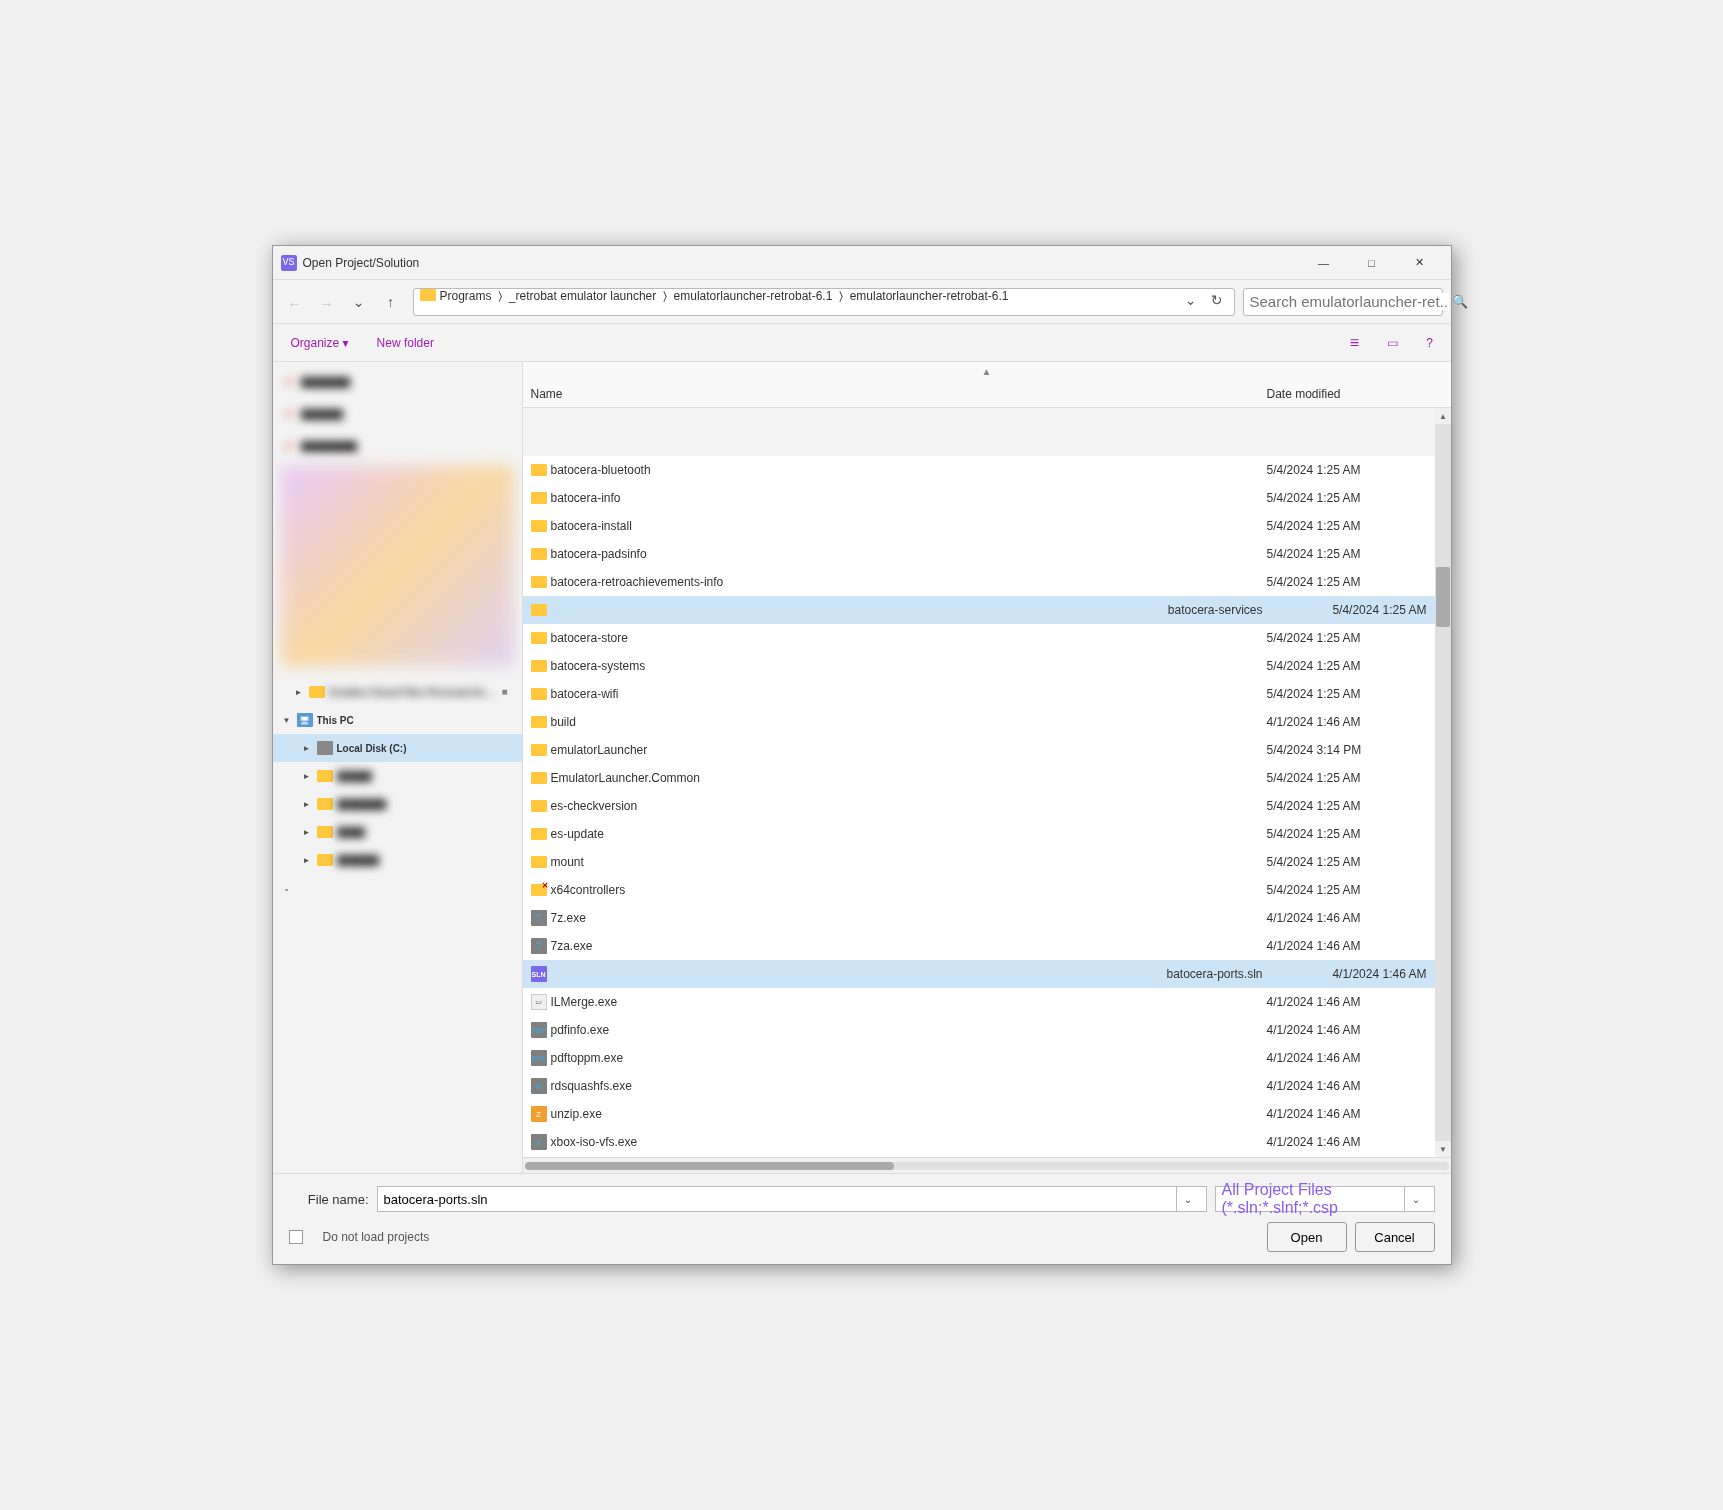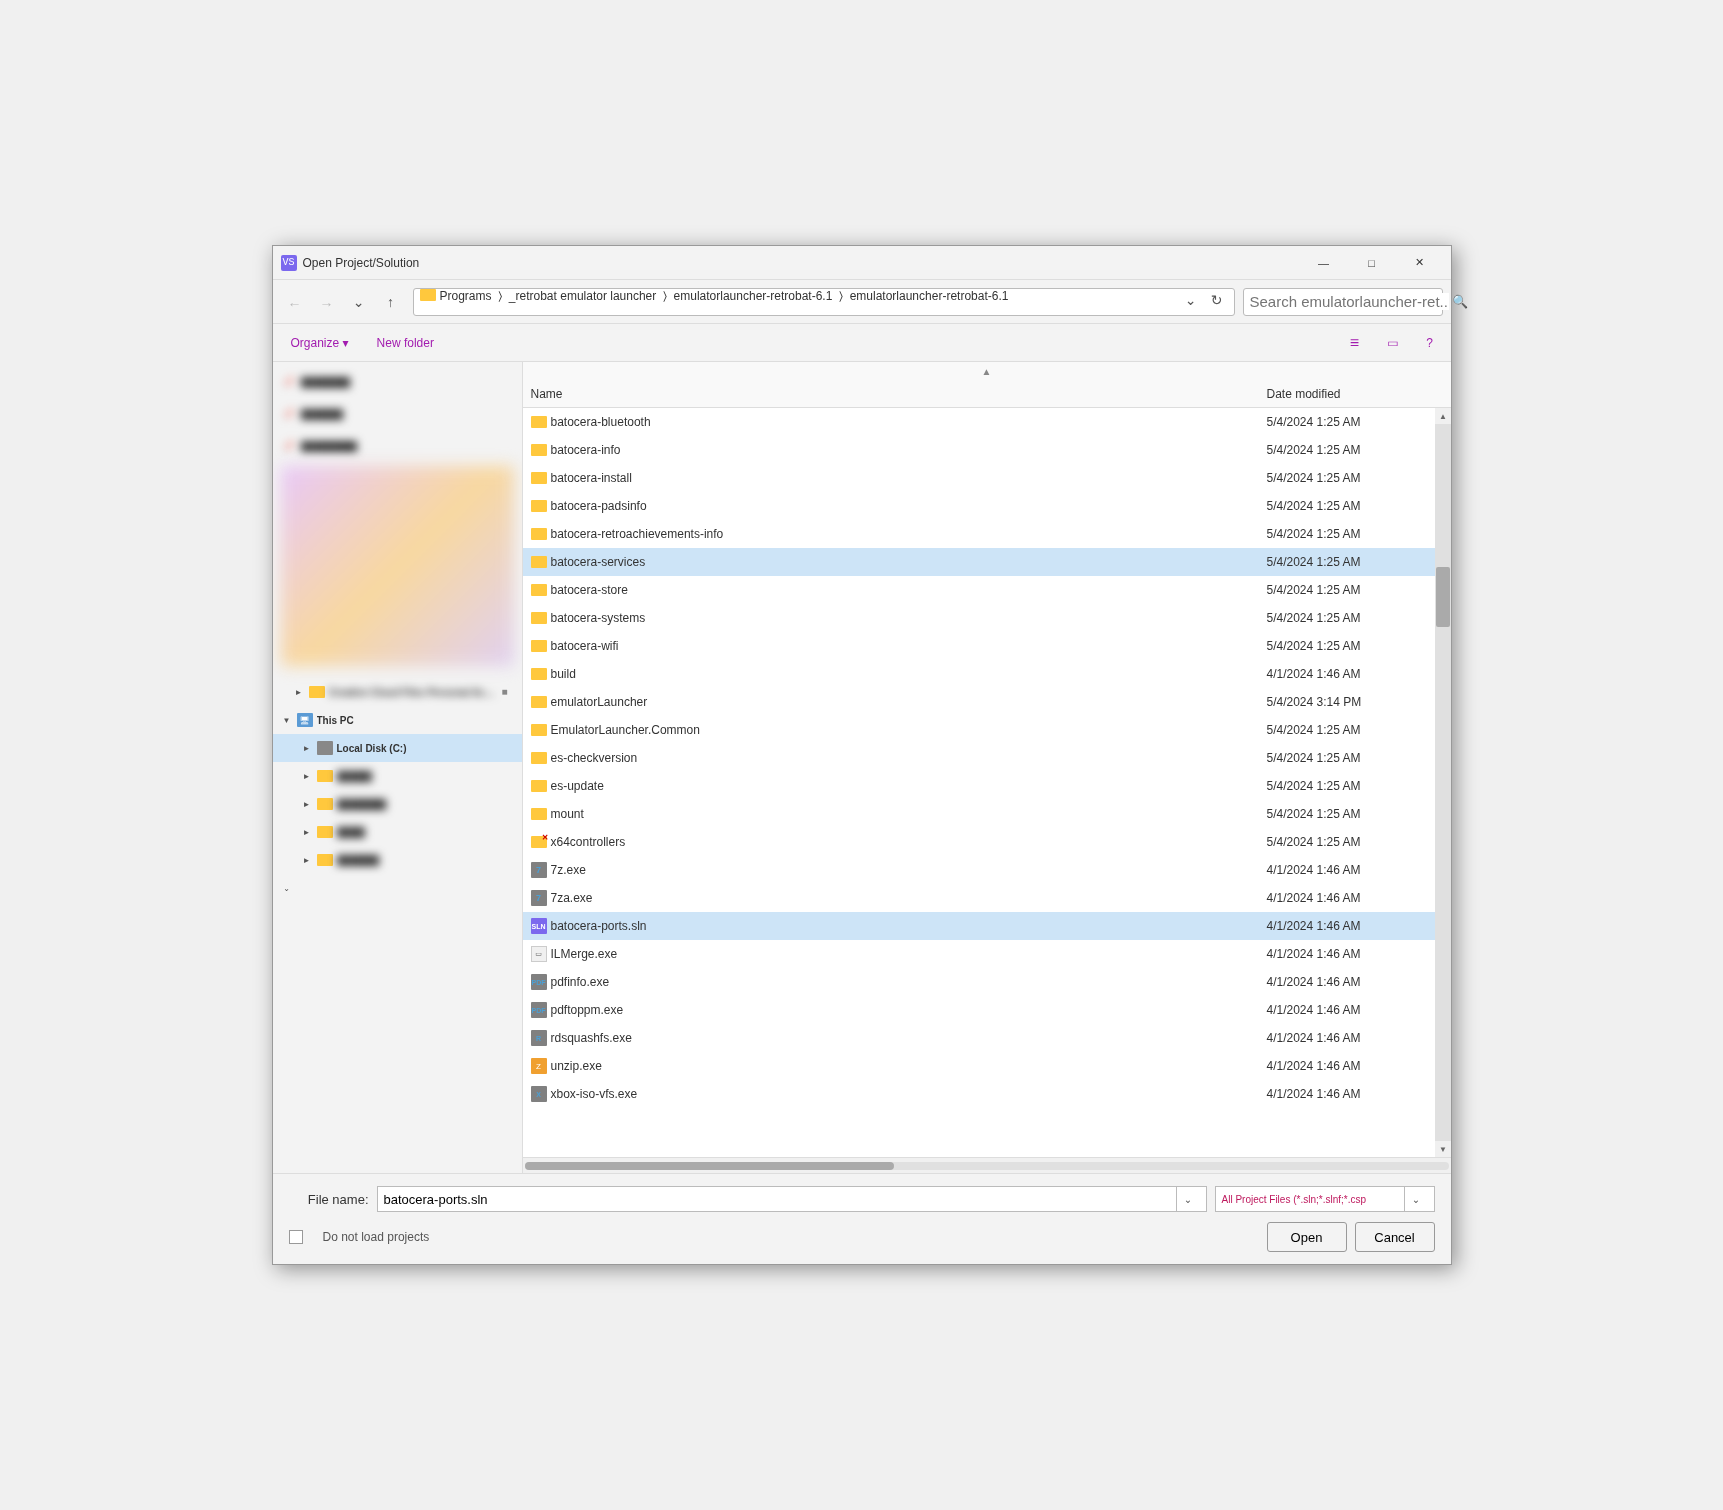--- a/index.html
+++ b/index.html
@@ -258,30 +258,31 @@
       color: #333;
       font-weight: 500;
       cursor: pointer;
     }
     .scrollbar-spacer { width: 16px; }
 
     .file-list {
       flex: 1;
       overflow-y: scroll;
       background: white;
+      margin-top: 48px;
     }
     .file-row {
       display: flex;
       align-items: center;
       height: 28px;
       padding: 0 8px;
       cursor: pointer;
       gap: 4px;
     }
-    .file-row.selected { background: #cde4f7; }
+    .file-row.selected { background: #cde4f7; text-align: right; }
     .file-name {
       flex: 1;
       font-size: 12px;
       color: #333;
       white-space: nowrap;
     }
     .file-date {
       width: 160px;
       font-size: 12px;
       color: #333;
@@ -391,22 +392,22 @@
       width: 220px;
       height: 26px;
       background: white;
       border: 1px solid #bbb;
       display: flex;
       align-items: center;
       padding: 0 6px;
     }
     .filetype-text {
       flex: 1;
-      font-size: 10px;
-      color: #be185d;
+      font-size: 16px;
+      color: #8b5cf6;
     }
     .filetype-dropdown {
       width: 24px;
       height: 26px;
       border-left: 1px solid #bbb;
       background: transparent;
       border-top: none;
       border-right: none;
       border-bottom: none;
       cursor: pointer;

